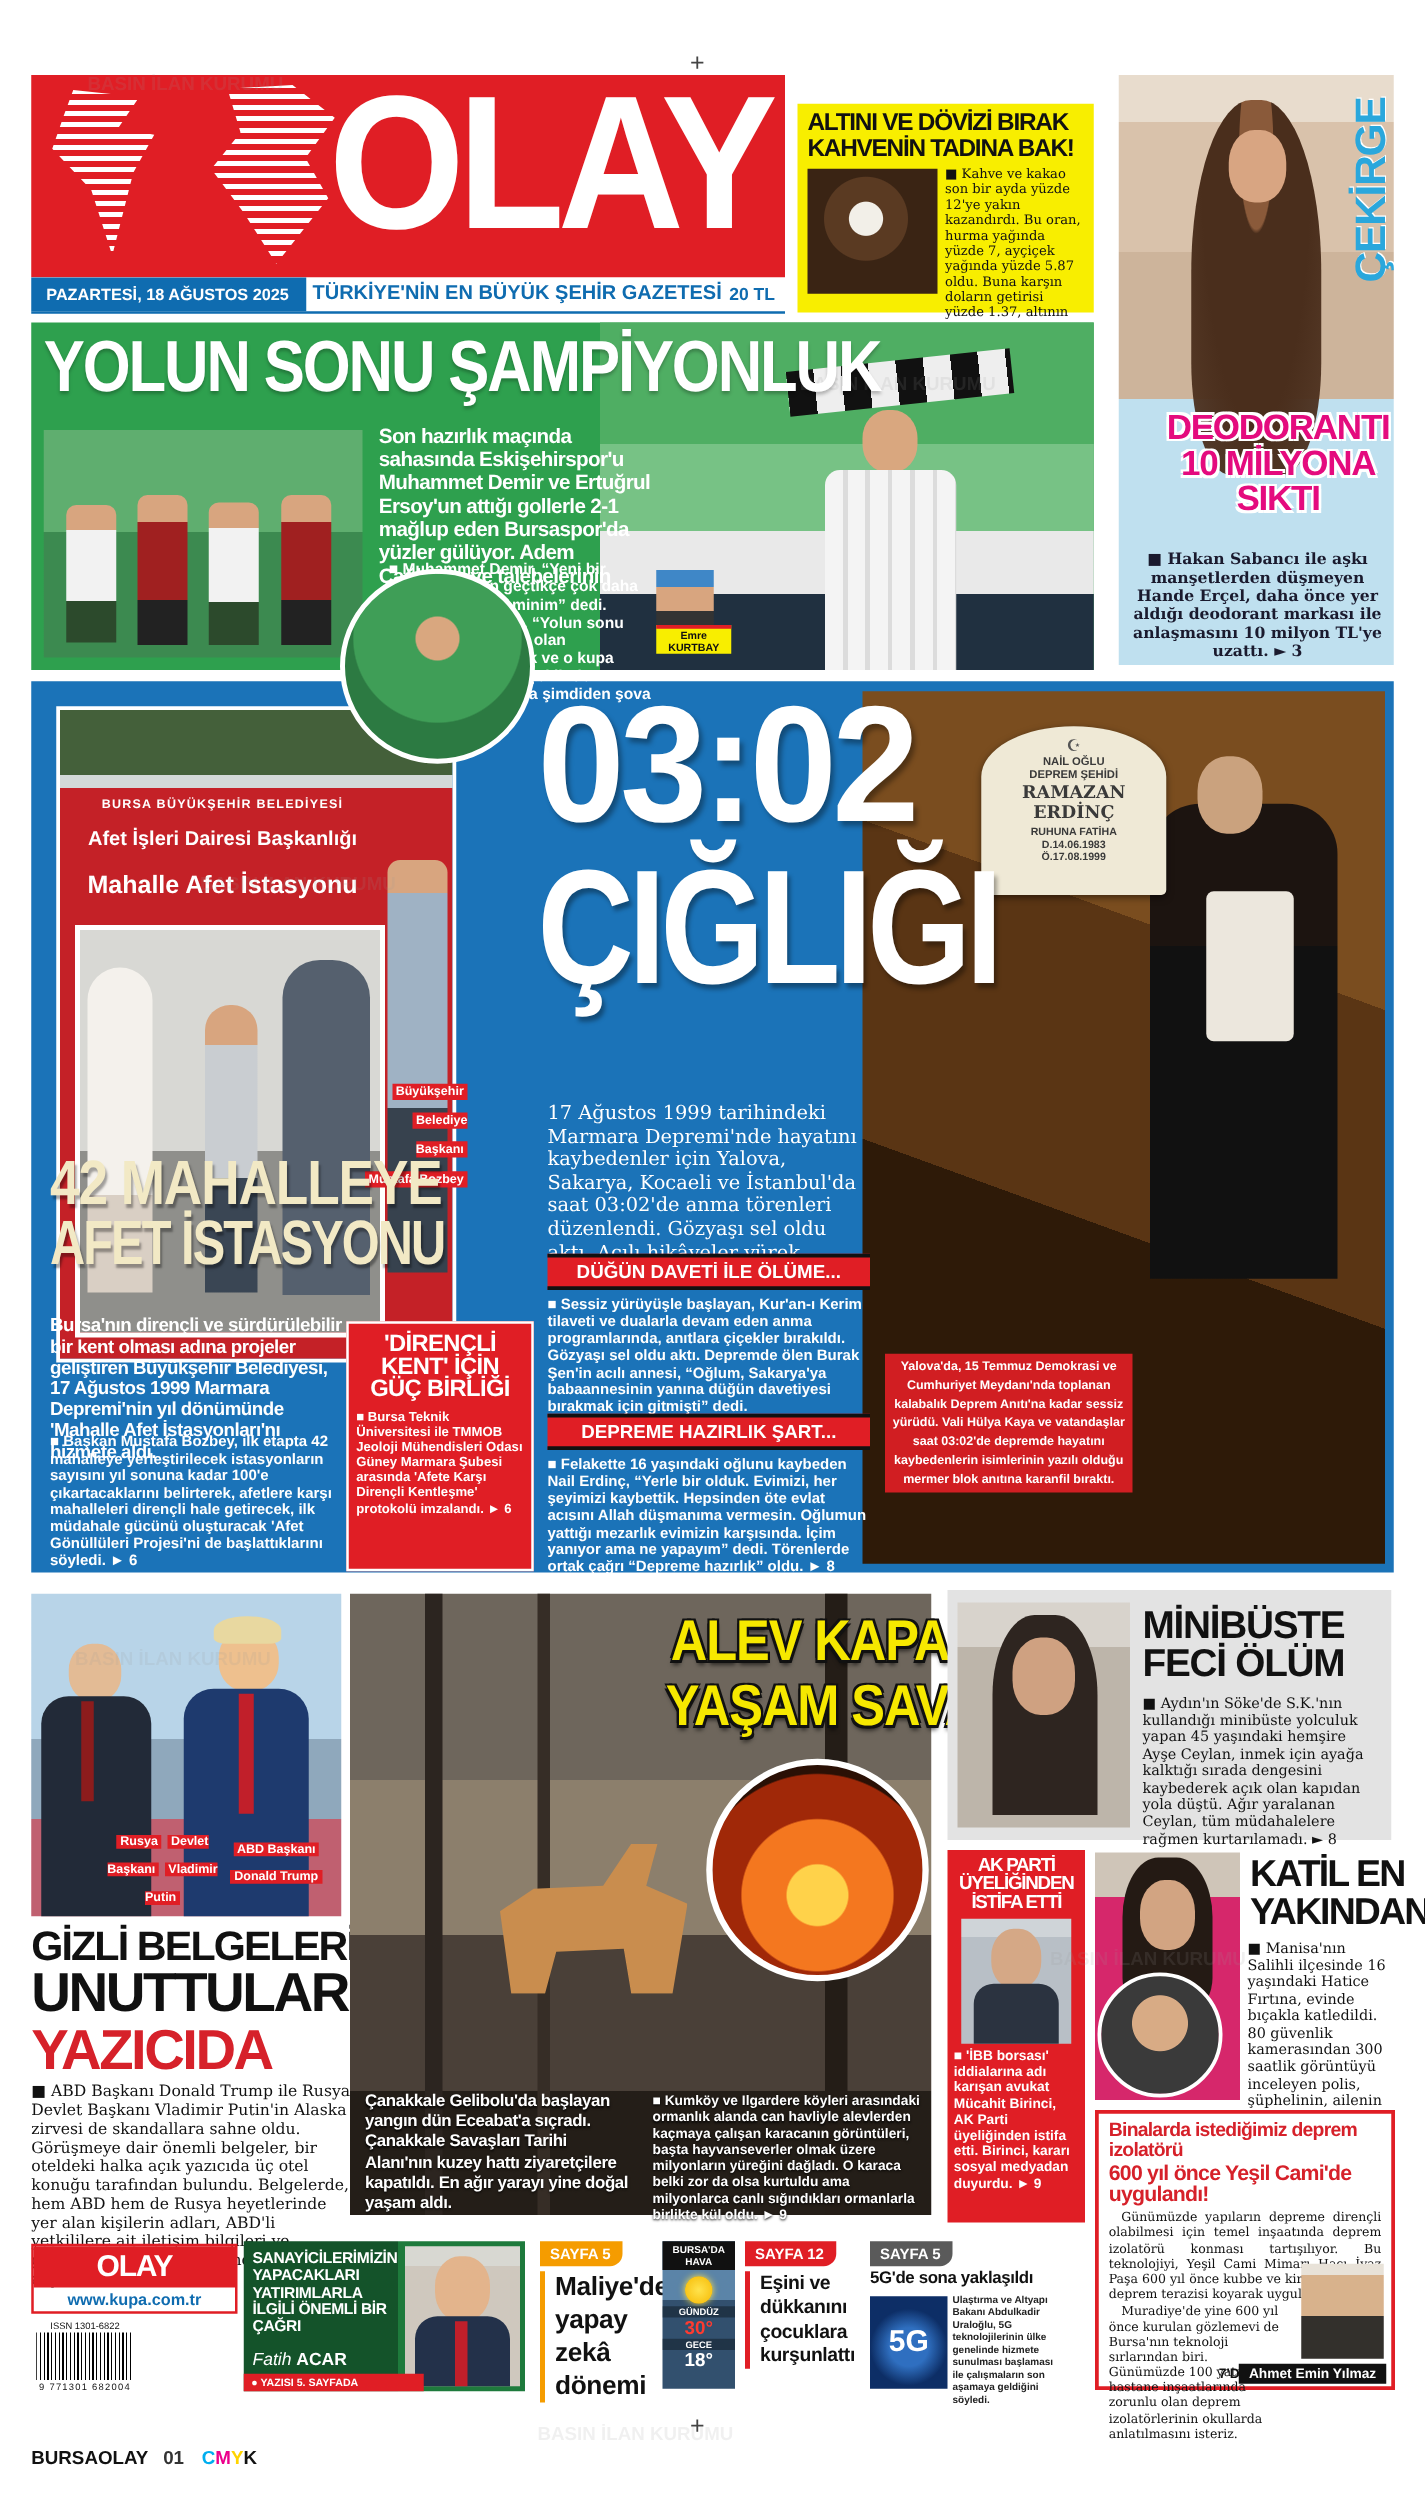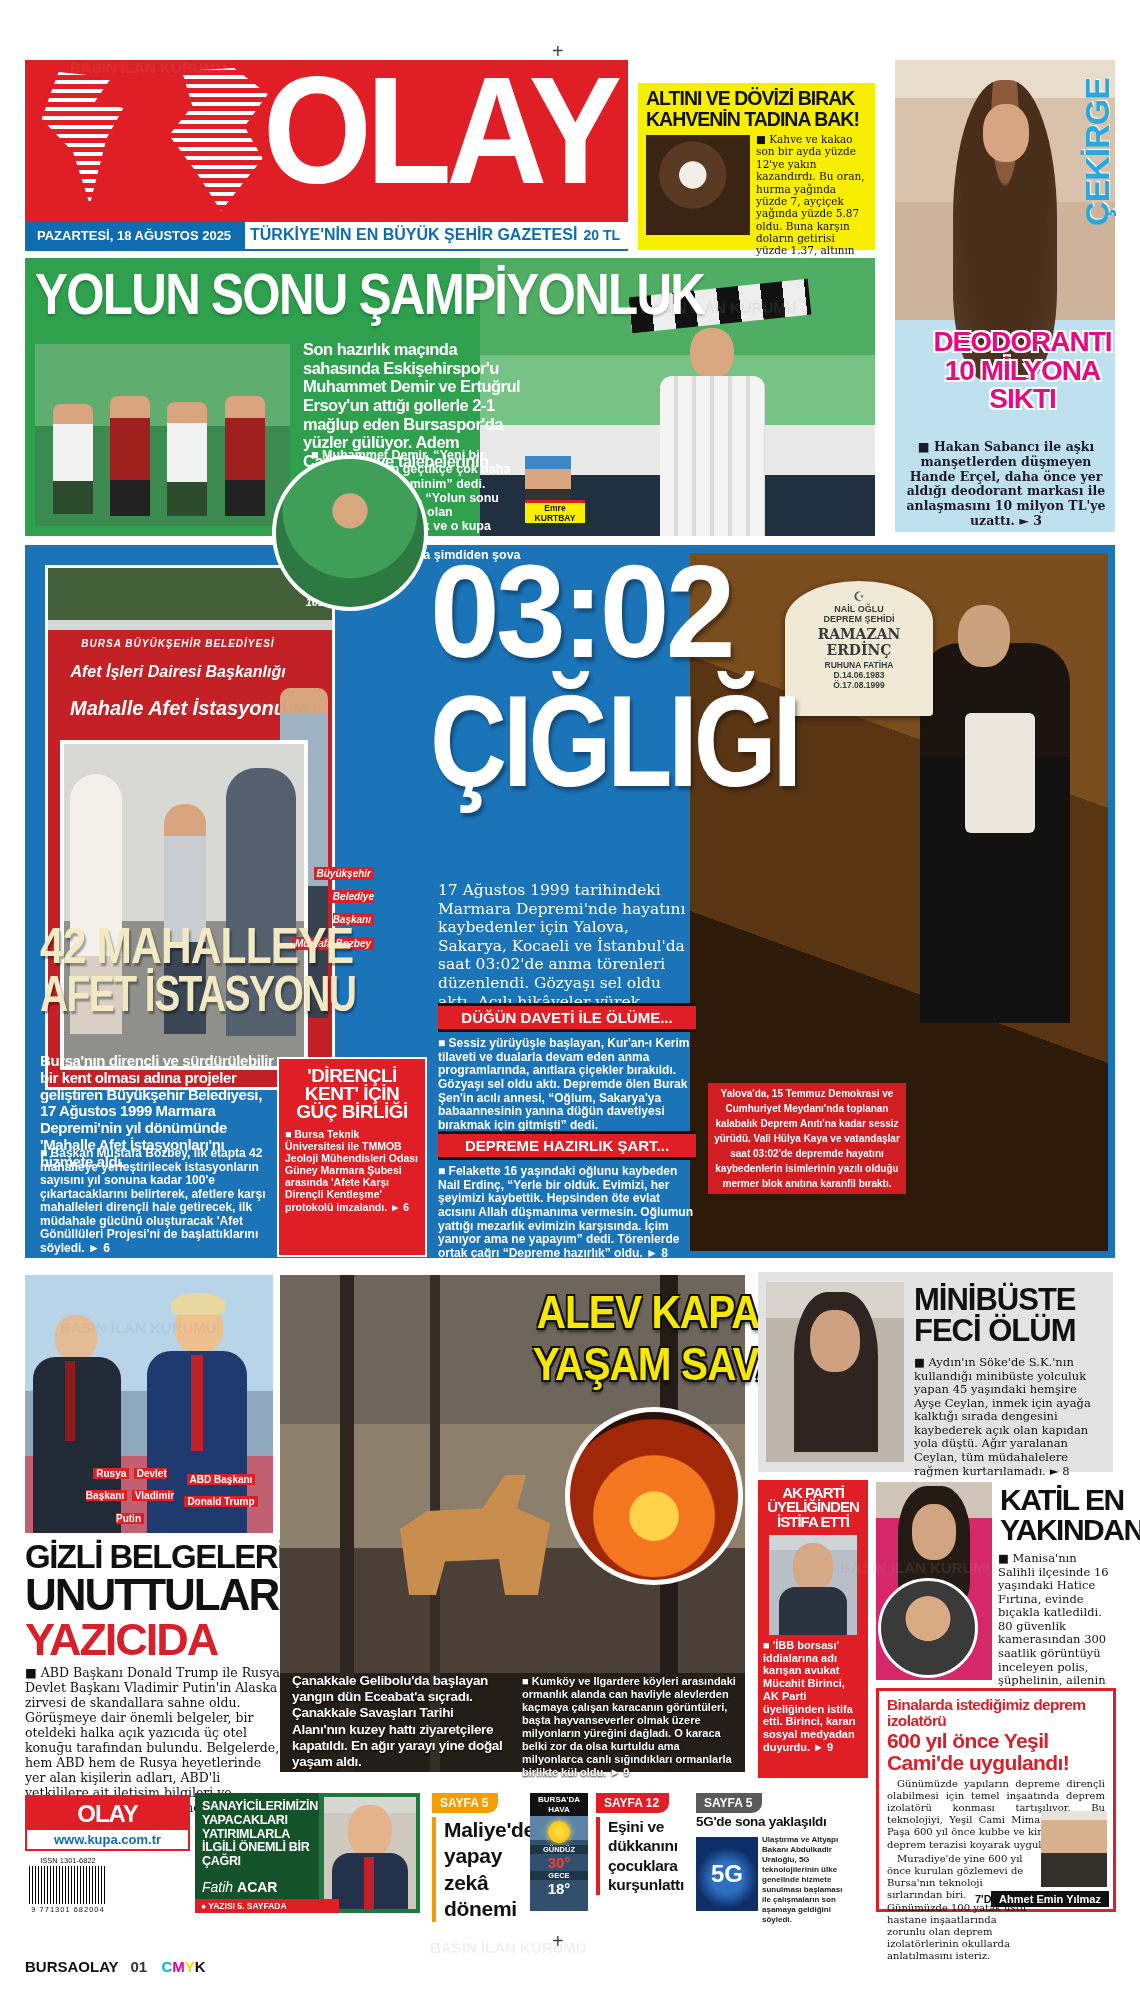--- a/index.html
+++ b/index.html
@@ -86,21 +86,21 @@
         <div style="font-size:8.5px;font-weight:bold;color:#111;">Emre</div>
         <div style="font-size:8.5px;font-weight:900;color:#111;">KURTBAY</div>
       </div>
     </div>
   </div>
 
   <div class="abs" style="left:272px;top:455px;width:148px;height:148px;border-radius:50%;border:4px solid #fff;z-index:6;background:radial-gradient(circle at 50% 35%,#d9a77f 0 14%,#3f9e57 15% 55%,#2c7a42 56% 100%);"></div>
 
   <div class="abs" style="left:25px;top:545px;width:1090px;height:713px;background:#1b73b8;">
 
-    <div class="abs" style="left:20px;top:20px;width:290px;height:525px;border:3px solid #fff;box-sizing:border-box;background:linear-gradient(180deg,#44603a 0 10%,#d3d9d8 10% 12%,#c42127 12% 100%);font-style:italic;">
+    <div class="abs" style="left:20px;top:20px;width:320px;height:525px;border:3px solid #fff;box-sizing:border-box;background:linear-gradient(180deg,#44603a 0 10%,#d3d9d8 10% 12%,#c42127 12% 100%);">
       <div class="abs" style="right:8px;top:28px;color:#fff;font-weight:bold;font-size:11px;">101</div>
       <div class="abs" style="left:10px;top:70px;width:240px;text-align:center;color:#fff;">
         <div style="font-size:10px;font-weight:bold;letter-spacing:1px;">BURSA BÜYÜKŞEHİR BELEDİYESİ</div>
         <div style="font-size:16px;font-weight:bold;margin-top:14px;">Afet İşleri Dairesi Başkanlığı</div>
         <div style="font-size:20px;font-weight:bold;margin-top:16px;">Mahalle Afet İstasyonu</div>
       </div>
       <div class="abs" style="right:4px;top:120px;width:48px;height:330px;background:linear-gradient(180deg,#d8a57f 0 8%,#9fb2c4 8% 60%,#37424e 60% 100%);border-radius:10px 10px 0 0;"></div>
       <div class="abs" style="left:12px;top:172px;width:248px;height:330px;border:4px solid #fff;box-sizing:border-box;background:linear-gradient(180deg,#d8d8d4 0 55%,#8f8f8b 55% 100%);">
         <div class="abs" style="left:6px;top:30px;width:52px;height:260px;background:linear-gradient(180deg,#f4f1ec 0 70%,#d9cfc4 70% 100%);border-radius:26px 26px 0 0;"></div>
         <div class="abs" style="left:100px;top:60px;width:42px;height:230px;background:linear-gradient(180deg,#d8a57f 0 14%,#c9cdd1 14% 60%,#3a4654 60% 100%);border-radius:20px 20px 0 0;"></div>
@@ -222,21 +222,21 @@
     <div class="abs" style="left:2px;top:96px;width:100px;height:100px;border-radius:50%;border:3px solid #fff;box-sizing:border-box;background:radial-gradient(circle at 50% 40%,#d8ab85 0 30%,#3a3a3a 31% 100%);"></div>
   </div>
   <div class="abs" style="left:1000px;top:1485px;width:130px;">
     <div style="color:#111;font-weight:900;font-size:30px;letter-spacing:-1.5px;line-height:1;">KATİL EN</div>
     <div style="color:#111;font-weight:900;font-size:30px;letter-spacing:-1.5px;line-height:1;">YAKINDAN</div>
   </div>
   <div class="abs ser" style="left:998px;top:1552px;width:118px;font-size:11.5px;line-height:1.18;color:#111;">■ Manisa'nın Salihli ilçesinde 16 yaşındaki Hatice Fırtına, evinde bıçakla katledildi. 80 güvenlik kamerasından 300 saatlik görüntüyü inceleyen polis, şüphelinin, ailenin akrabası 36 yaşındaki Fatih Fırtına olduğunu tespit etti. ► 9</div>
 
   <div class="abs" style="left:876px;top:1688px;width:240px;height:224px;background:#fff;border:3px solid #e01e25;box-sizing:border-box;padding:6px 8px;">
     <div style="color:#d6212a;font-weight:900;font-size:15.5px;letter-spacing:-.6px;line-height:1.05;">Binalarda istediğimiz deprem izolatörü</div>
-    <div style="color:#d6212a;font-weight:900;font-size:21px;letter-spacing:-.6px;line-height:1.05;">600 yıl önce Yeşil Cami'de uygulandı!</div>
+    <div style="color:#d6212a;font-weight:900;font-size:17px;letter-spacing:-.6px;line-height:1.05;">600 yıl önce Yeşil Cami'de uygulandı!</div>
     <div class="ser" style="font-size:10px;line-height:1.22;color:#111;margin-top:4px;text-indent:10px;text-align:justify;">Günümüzde yapıların depreme dirençli olabilmesi için temel inşaatında deprem izolatörü konması tartışılıyor. Bu teknolojiyi, Yeşil Cami Mimarı Hacı İvaz Paşa 600 yıl önce kubbe ve kirişler arasına deprem terazisi koyarak uyguladı.</div>
     <div class="ser" style="font-size:10px;line-height:1.22;color:#111;margin-top:2px;text-indent:10px;width:140px;">Muradiye'de yine 600 yıl önce kurulan gözlemevi de Bursa'nın teknoloji sırlarından biri. Günümüzde 100 yatak üstü hastane inşaatlarında zorunlu olan deprem izolatörlerinin okullarda anlatılmasını isteriz.</div>
     <div class="abs photo" style="right:6px;bottom:22px;width:66px;height:76px;background:linear-gradient(180deg,#e8e2d8 0 12%,#d8b28c 12% 55%,#33302c 55% 100%);"></div>
     <div class="abs" style="left:96px;bottom:4px;color:#111;font-weight:900;font-size:11px;">7'DE</div>
     <div class="abs" style="right:4px;bottom:2px;background:#111;color:#fff;font-weight:bold;font-size:11px;padding:2px 8px;">Ahmet Emin Yılmaz</div>
   </div>
 
   <div class="abs" style="left:25px;top:1795px;width:165px;height:56px;border:2px solid #e01e25;box-sizing:border-box;">
     <div style="background:#e01e25;color:#fff;font-weight:900;font-size:24px;text-align:center;height:33px;line-height:33px;letter-spacing:-1px;">OLAY</div>
     <div style="color:#0f6cb0;font-weight:900;font-size:13px;text-align:center;line-height:19px;">www.kupa.com.tr</div>

